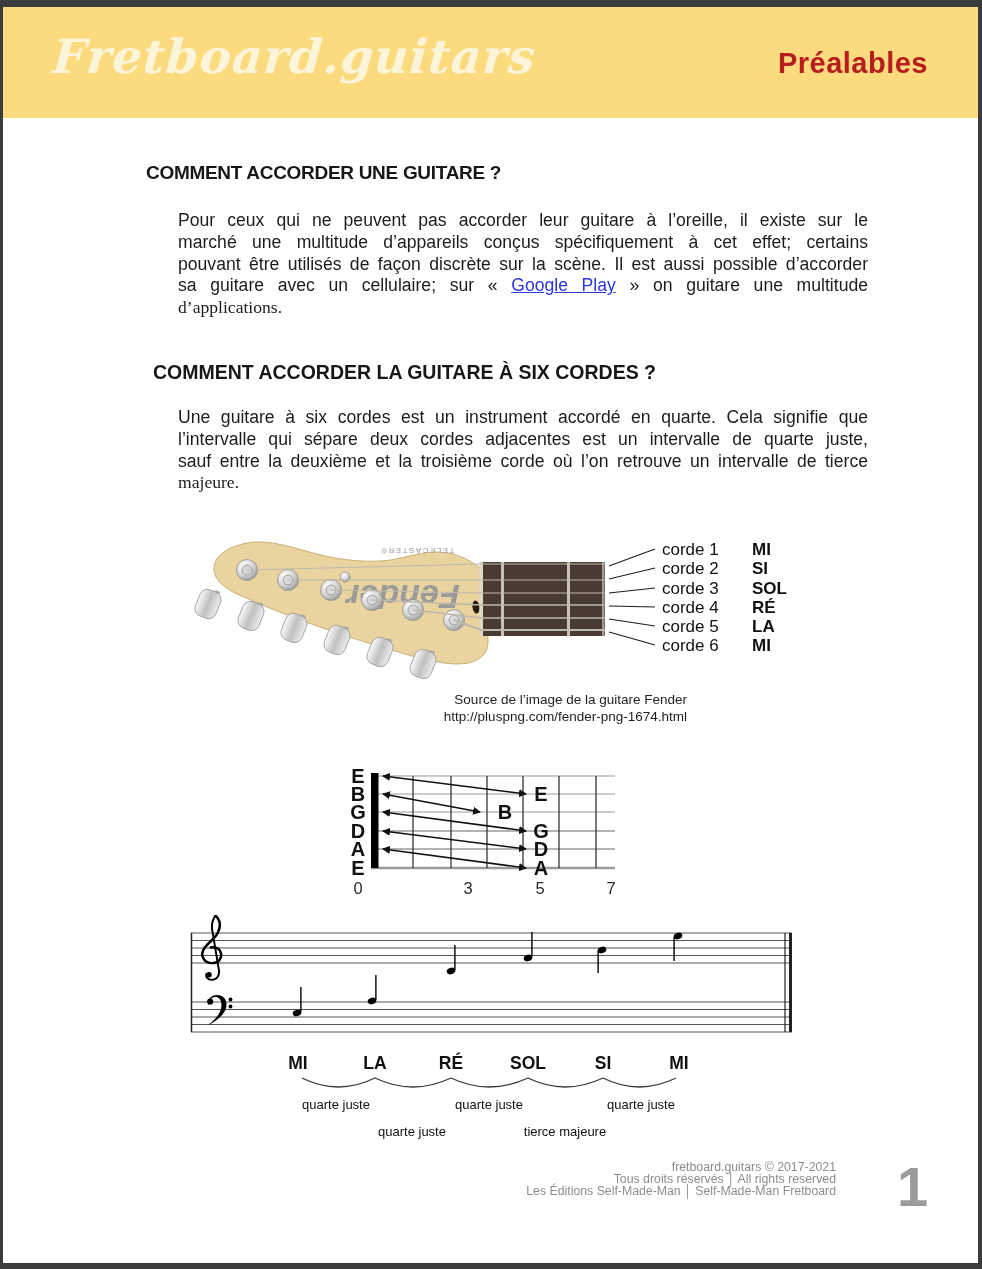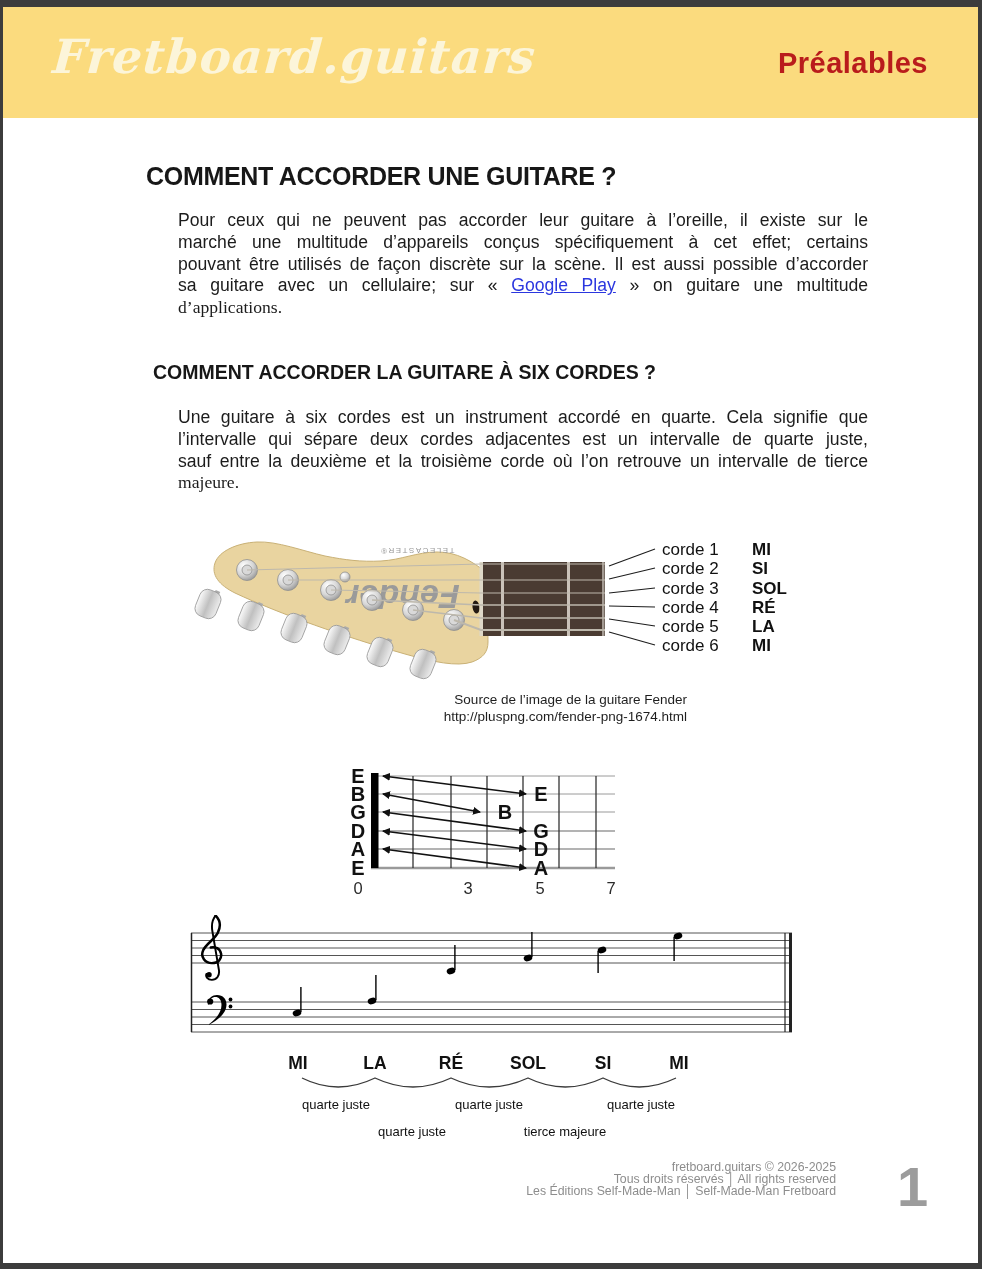--- a/index.html
+++ b/index.html
@@ -32,21 +32,21 @@
     color:#FCF5D9;
     transform:skewX(-4deg);
   }
   .section-label {
     position:absolute; right:50px; top:40px;
     font-size:29px; font-weight:bold; color:#b91c1c;
     letter-spacing:0.5px;
   }
   .h1 {
     position:absolute; left:146px; top:162px;
-    font-size:25px; font-weight:bold; letter-spacing:-0.3px; color:#171717;
+    font-size:19px; font-weight:bold; letter-spacing:-0.3px; color:#171717;
   }
   .h2 {
     position:absolute; left:146px; top:361px;
     font-size:19.5px; font-weight:bold; color:#171717;margin-left:7px;
   }
   .para {
     position:absolute; left:146px; width:690px;
     font-size:17.6px; line-height:21.8px; color:#1c1c1c;margin-left:32px;
   }
   .jl { text-align:justify; text-align-last:justify; }
@@ -355,19 +355,19 @@
   <path d="M 17,6 Q 53,24 90,6 Q 128,24 166,6 Q 204,24 243,6 Q 280,24 318,6 Q 354,24 391,6" fill="none" stroke="#3a3a3a" stroke-width="1.3"></path>
 </svg>
 
 <span class="interval-label" style="left:336px; top:1097px">quarte juste</span>
 <span class="interval-label" style="left:489px; top:1097px">quarte juste</span>
 <span class="interval-label" style="left:641px; top:1097px">quarte juste</span>
 <span class="interval-label" style="left:412px; top:1124px">quarte juste</span>
 <span class="interval-label" style="left:565px; top:1124px">tierce majeure</span>
 
 <div class="footer">
-  <div>fretboard.guitars © 2026-2025</div>
+  <div>fretboard.guitars © 2017-2021</div>
   <div>Tous droits réservés │ All rights reserved</div>
   <div>Les Éditions Self-Made-Man │ Self-Made-Man Fretboard</div>
 </div>
 <div class="page-number">1</div>
 
 <div class="page-border"></div>
 
 </body></html>

